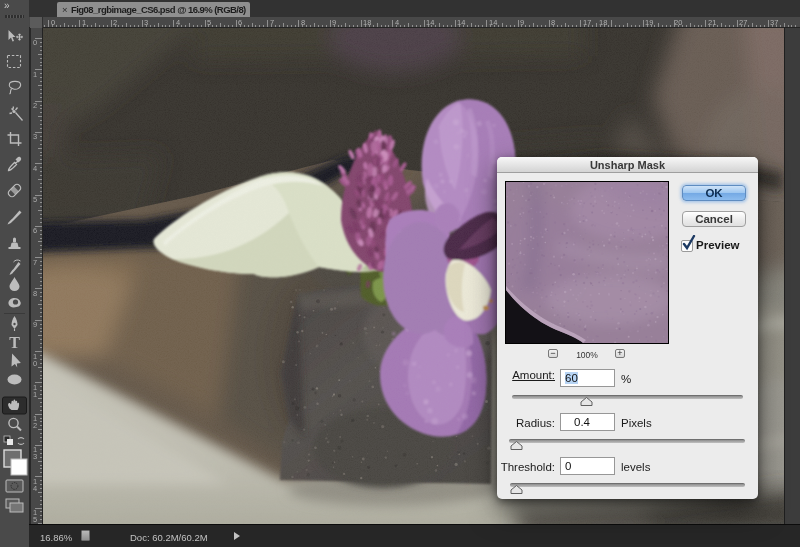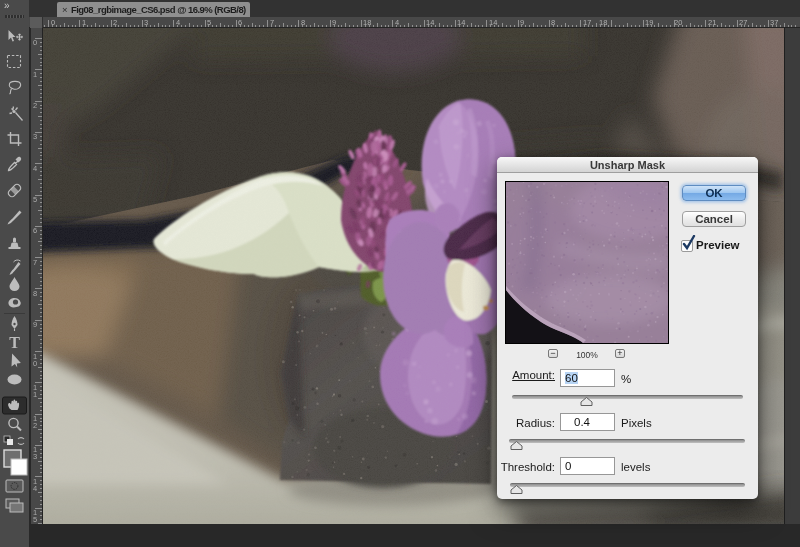--- a/index.html
+++ b/index.html
@@ -1120,20 +1120,26 @@
 <div class="tkv" style="top:471.7px;width:2px"></div>
 <div class="tkv" style="top:475.6px;width:2px"></div>
 <div class="tkv" style="top:479.5px;width:7px"></div>
 <div class="tkv" style="top:483.4px;width:2px"></div>
 <div class="tkv" style="top:487.3px;width:2px"></div>
 <div class="tkv" style="top:491.2px;width:2px"></div>
 <div class="tkv" style="top:495.2px;width:4px"></div>
     </div>
 <div id="corner" class="abs"></div>
 <div id="paste" class="abs"></div>
+<div id="status" class="abs">
+  <span class="z">16.86%</span>
+  <span class="ic"></span>
+  <span class="doc">Doc: 60.2M/60.2M</span>
+  <span class="tri"></span>
+</div>
 
 <div id="dlg" class="abs">
   <div id="dlgtitle" class="abs">Unsharp Mask</div>
   <svg id="pv" class="abs" width="164" height="163" viewBox="0 0 164 167" preserveAspectRatio="none">
     <rect width="164" height="167" fill="#988099"></rect>
     <defs>
           <filter id="pvb" x="-20%" y="-20%" width="140%" height="140%">
             <feGaussianBlur stdDeviation="6"></feGaussianBlur>
           </filter>
         </defs>

